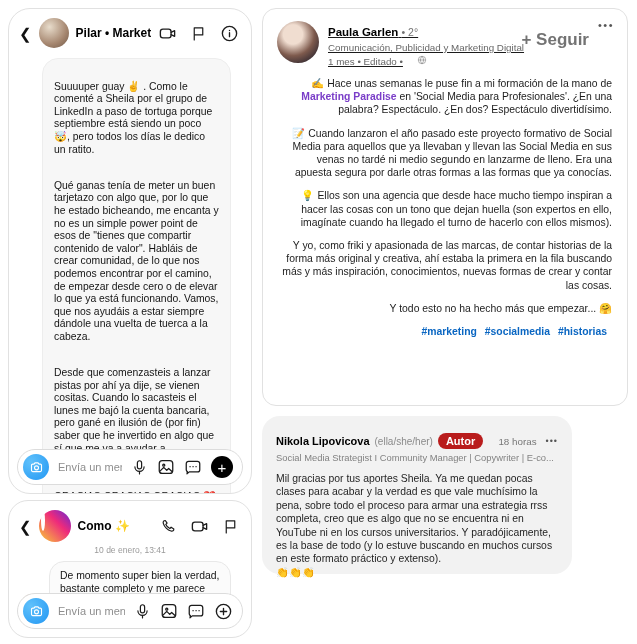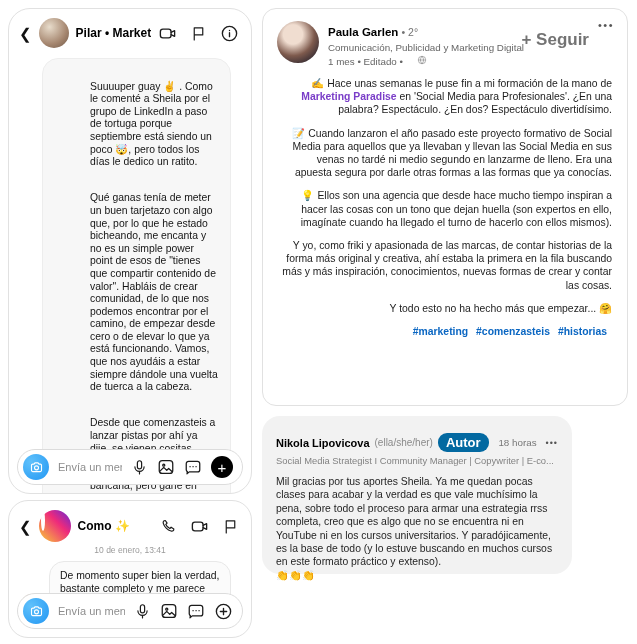--- a/index.html
+++ b/index.html
@@ -26,21 +26,21 @@
   .chat-title { font-weight:700; font-size:12px; color:#000; flex:1 1 auto;
                 white-space:nowrap; overflow:hidden; }
   .hdr-icons { display:flex; align-items:center; gap:13px; }
   .icon-btn svg { display:block; stroke:#1c1c1c; fill:none; stroke-width:1.7;
                   stroke-linecap:round; stroke-linejoin:round; }
   .bubble-long {
     margin:4px 20px 0 33px; background:#f7f7f7; border:1px solid #ededed;
     border-radius:16px; padding:9px 11px; font-size:10.4px; line-height:12.6px;
     color:#141414; white-space:pre-line;
   }
-  .bubble-long p { margin-bottom:11px; white-space:pre-line;margin-left:36px; }
+  .bubble-long p { margin-bottom:11px; white-space:pre-line; }
   .bubble-long p:last-child { margin-bottom:0; }
   .msg-input {
     position:absolute; left:8px; right:8px; bottom:8px; height:36px;
     border:1px solid #dcdcdc; border-radius:20px; display:flex; align-items:center;
     gap:9px; padding:0 9px 0 5px; background:#fff;
   }
   .cam-circle { width:26px; height:26px; border-radius:50%; flex:0 0 auto;
     background:radial-gradient(circle at 30% 30%, #5fc1fb, #2397f3); display:flex;
     align-items:center; justify-content:center; }
   .cam-circle svg { stroke:#fff; fill:none; stroke-width:1.8; stroke-linecap:round; stroke-linejoin:round; }
@@ -51,21 +51,21 @@
   .chat-date { text-align:center; font-size:8.5px; color:#9a9a9a; margin:1px 0 6px; }
   .msg-row { display:flex; align-items:flex-end; gap:6px; padding:0 12px; }
   .av-small { width:22px; height:22px; border-radius:50%;
     background:radial-gradient(circle at 35% 30%, #e3cdb4, #b08a65 65%, #7c6148); flex:0 0 auto; }
   .bubble-short {
     background:#fbfbfb; border:1px solid #e8e8e8; border-radius:15px;
     padding:7px 10px; font-size:10.4px; line-height:13px; color:#141414; max-width:182px;
   }
   
   #post { left:262px; top:8px; width:366px; height:398px; border-radius:14px; }
-  .post-header { display:flex; gap:9px; padding:12px 14px 6px; position:relative; }
+  .post-header { display:flex; gap:9px; padding:12px 14px 6px; position:relative;text-decoration:underline; }
   .av-paula { width:42px; height:42px; border-radius:50%;
     background:radial-gradient(circle at 38% 32%, #f0ddd0 25%, #7e5a4d 55%, #2e2730 85%); }
   .post-id { padding-top:1px; }
   .post-name-row { font-size:11.5px; }
   .post-name { font-weight:700; color:#000; }
   .post-degree { color:#737373; font-size:10.5px; }
   .post-headline { font-size:9.8px; color:#666; margin-top:2px; }
   .post-meta { font-size:9.8px; color:#666; margin-top:2px; display:flex; align-items:center; gap:14px; }
   .post-meta svg { stroke:#666; fill:none; stroke-width:1.2; }
   .follow-btn { position:absolute; right:38px; top:21px; color:#737373;
@@ -75,21 +75,21 @@
   .post-body { padding:4px 15px 10px; font-size:10.4px; line-height:13.2px; color:#1c1c1c; }
   .post-body p { margin-bottom:10px;text-align:right; }
   .mention { color:#7a3dc8; font-weight:600; cursor:pointer; }
   .hashtags span { color:#0a66c2; font-weight:600; margin-right:5px; cursor:pointer; }
   
   #comment { position:absolute; left:262px; top:416px; width:310px; height:158px;
     background:#f2f2f2; border-radius:18px; padding:11px 14px; }
   .cmt-top { display:flex; align-items:center; gap:5px;margin-top:6px; }
   .cmt-name { font-weight:700; font-size:11px; color:#000; white-space:nowrap; }
   .cmt-pronouns { font-size:10px; color:#8a8a8a; white-space:nowrap; }
-  .cmt-badge { background:#0369a1; color:#fff; font-size:13px; font-weight:600;
+  .cmt-badge { background:#b91c1c; color:#fff; font-size:11px; font-weight:600;
     padding:2px 8px; border-radius:9px; white-space:nowrap; }
   .cmt-time { margin-left:auto; font-size:9.8px; color:#777; white-space:nowrap; }
   .cmt-more { font-size:9px; color:#555; letter-spacing:1px; margin-left:4px; cursor:pointer; }
   .cmt-headline { font-size:9.4px; color:#828282; margin-top:3px; white-space:nowrap; overflow:hidden; }
   .cmt-body { margin-top:9px; font-size:10.4px; line-height:13.4px; color:#1f1f1f; white-space:pre-line; }
 </style>
 </head>
 <body>
 
 <div class="card" id="chat1">
@@ -246,21 +246,21 @@
     <span class="more-dots">•••</span>
   </div>
   <div class="post-body">
     <p><span>✍️ Hace unas semanas le puse fin a mi formación de la mano de </span><span class="mention">Marketing Paradise</span><span> en 'Social Media para Profesionales'. ¿En una palabra? Espectáculo. ¿En dos? Espectáculo divertidísimo.</span></p>
     <p>📝 Cuando lanzaron el año pasado este proyecto formativo de Social Media para aquellos que ya llevaban y llevan las Social Media en sus venas no tardé ni medio segundo en lanzarme de lleno. Era una apuesta segura por darle otras formas a las formas que ya conocías.</p>
     <p>💡 Ellos son una agencia que desde hace mucho tiempo inspiran a hacer las cosas con un tono que dejan huella (son expertos en ello, imagínate cuando ha llegado el turno de hacerlo con ellos mismos).</p>
     <p>Y yo, como friki y apasionada de las marcas, de contar historias de la forma más original y creativa, ahí estaba la primera en la fila buscando más y más inspiración, conocimientos, nuevas formas de crear y contar las cosas.</p>
     <p>Y todo esto no ha hecho más que empezar... 🤗</p>
     <p class="hashtags">
       <span>#marketing</span>
-      <span>#comenzasteis</span>
+      <span>#socialmedia</span>
       <span>#historias</span>
     </p>
   </div>
 </div>
 
 <div id="comment">
   <div class="cmt-top">
     <span class="cmt-name">Nikola Lipovicova</span>
     <span class="cmt-pronouns">(ella/she/her)</span>
     <span class="cmt-badge">Autor</span>

